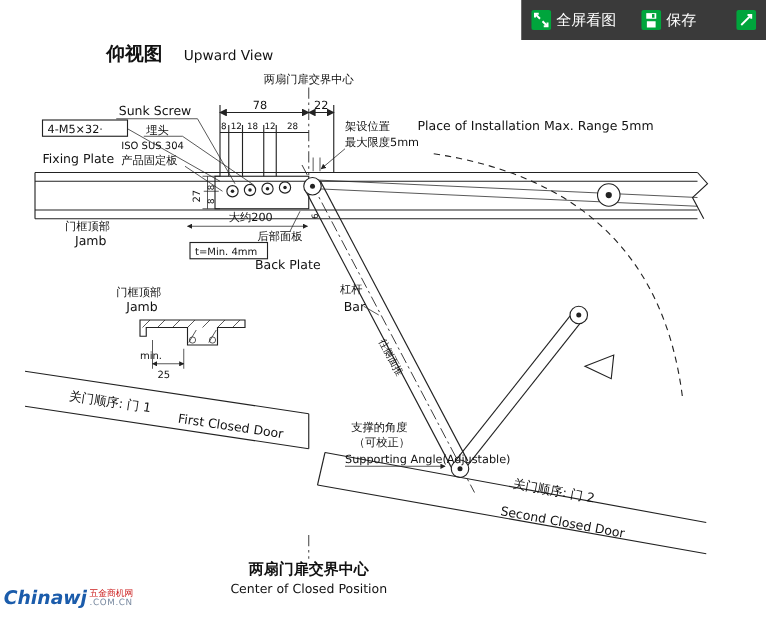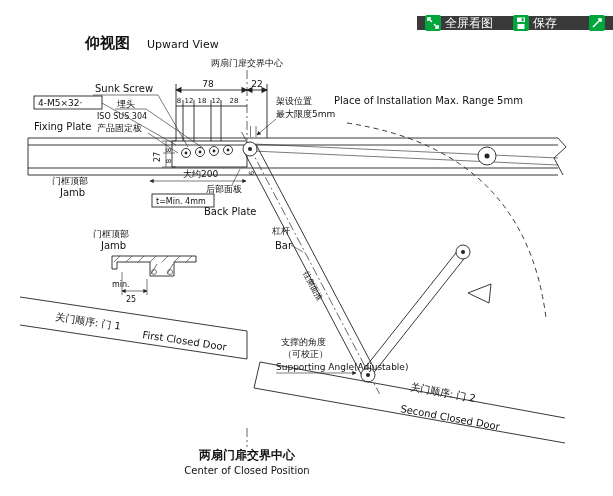--- a/index.html
+++ b/index.html
@@ -1,19 +1,19 @@
 <!DOCTYPE html>
 <html><head>
 <meta charset="utf-8">
 <style>
   html,body{margin:0;padding:0;background:#fff;}
   .page{position:relative;width:613px;height:496px;background:#fff;overflow:hidden;
         font-family:"DejaVu Sans",sans-serif;}
   
-  .topbar{position:absolute;left:417px;top:16px;width:196px;height:14px;background:#3a3a3a;
+  .topbar{position:absolute;left:417px;top:0;width:196px;height:32px;background:#3a3a3a;
           display:flex;align-items:center;padding:0 8px;box-sizing:border-box;gap:20px;}
   .tb-btn{display:flex;align-items:center;gap:4px;color:#fff;font-size:12px;cursor:pointer;white-space:nowrap;}
   .tb-ic{display:inline-block;width:16px;height:16px;}
   .tb-extra{margin-left:auto;}
   
   svg.diagram{position:absolute;left:0;top:26px;}
   svg.diagram line,svg.diagram path,svg.diagram polyline,svg.diagram rect,
   svg.diagram circle,svg.diagram polygon{stroke:#222;stroke-width:0.9;fill:none;}
   svg.diagram .thin{stroke-width:0.6;}
   svg.diagram .cl{stroke-dasharray:9 3 2 3;stroke-width:0.7;}
@@ -245,14 +245,21 @@
       <text class="t9" x="281" y="345">支撑的角度</text>
       <text class="t9" x="283" y="357">（可校正）</text>
       <text class="t9" x="276" y="370">Supporting Angle(Adjustable)</text>
       <line class="thin" x1="276" y1="373" x2="356" y2="373" marker-end="url(#arr)"></line>
     </g>
 
     <text class="t12 mid" x="247" y="459">两扇门扉交界中心</text>
     <text class="t10 mid" x="247" y="474">Center of Closed Position</text>
   </svg>
 
+  <div class="wm">
+    <span class="wm-brand">Chinawj</span>
+    <span class="wm-col">
+      <span class="wm-site">五金商机网</span>
+      <span class="wm-domain">.COM.CN</span>
+    </span>
+  </div>
 
 </div>
 
 </body></html>

